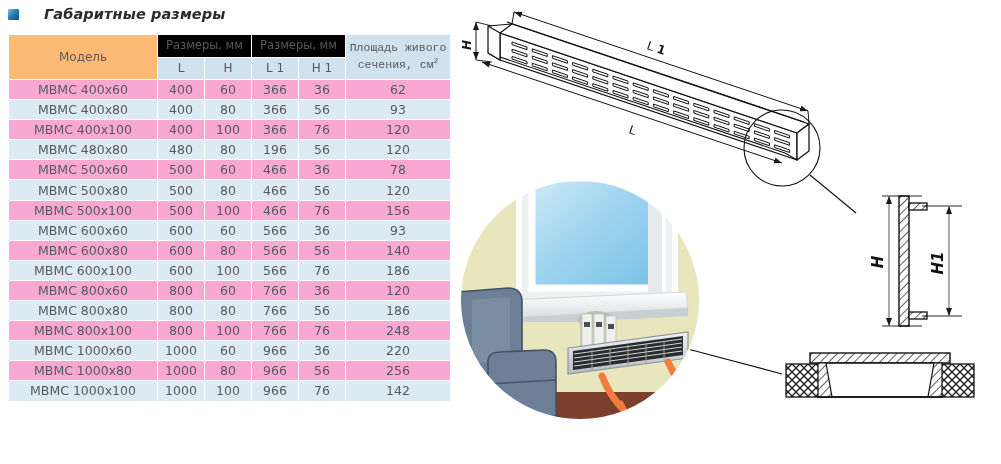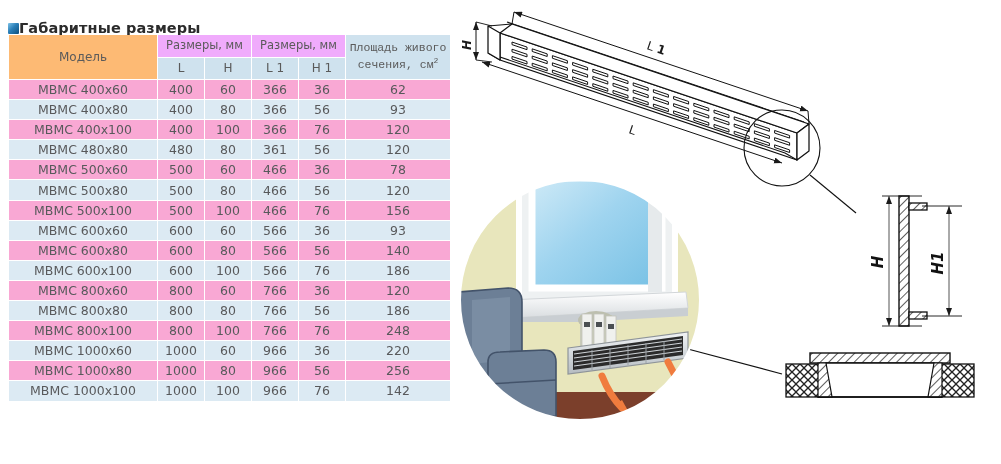--- a/index.html
+++ b/index.html
@@ -13,24 +13,25 @@
     position: relative;
     overflow: hidden;
     font-family: "DejaVu Sans", "Liberation Sans", sans-serif;
     color: #4a4a4a;
   }
 
   
   .title-row {
     position: absolute;
     left: 8px;
-    top: 20px;
+    top: 6px;
     display: flex;
     align-items: center;
-    gap: 0;
+    gap: 25px;
+    font-style: italic;
   }
   .title-bullet {
     width: 11px;
     height: 11px;
     background: linear-gradient(135deg, #7fc3e8 0%, #2a7fb8 45%, #0d4f7c 100%);
     border-radius: 1px;
     flex: 0 0 auto;
   }
   .title-text {
     font-size: 14.5px;
@@ -57,21 +58,21 @@
   table.spec th,
   table.spec td {
     padding: 0;
     margin: 0;
     font-weight: normal;
     color: #5a5a5a;
     text-align: center;
     vertical-align: middle;
   }
   th.hd {
-    background: #f0abfc;
+    background: #000000;
     color: #4c5a63;
     font-size: 11.5px;
     height: 21px;
     line-height: 1.15;
   }
   th.hd-model {
     background: #fdba74;
     height: 44px;
     font-size: 12px;
   }
@@ -181,21 +182,21 @@
           <td>400</td>
           <td>100</td>
           <td class="c-l1">366</td>
           <td class="c-h1">76</td>
           <td>120</td>
         </tr>
         <tr class="r-even">
           <td class="c-model">МВМС  480x80</td>
           <td>480</td>
           <td>80</td>
-          <td class="c-l1">361</td>
+          <td class="c-l1">196</td>
           <td class="c-h1">56</td>
           <td>120</td>
         </tr>
         <tr class="r-odd">
           <td class="c-model">МВМС  500x60</td>
           <td>500</td>
           <td>60</td>
           <td class="c-l1">466</td>
           <td class="c-h1">36</td>
           <td>78</td>

